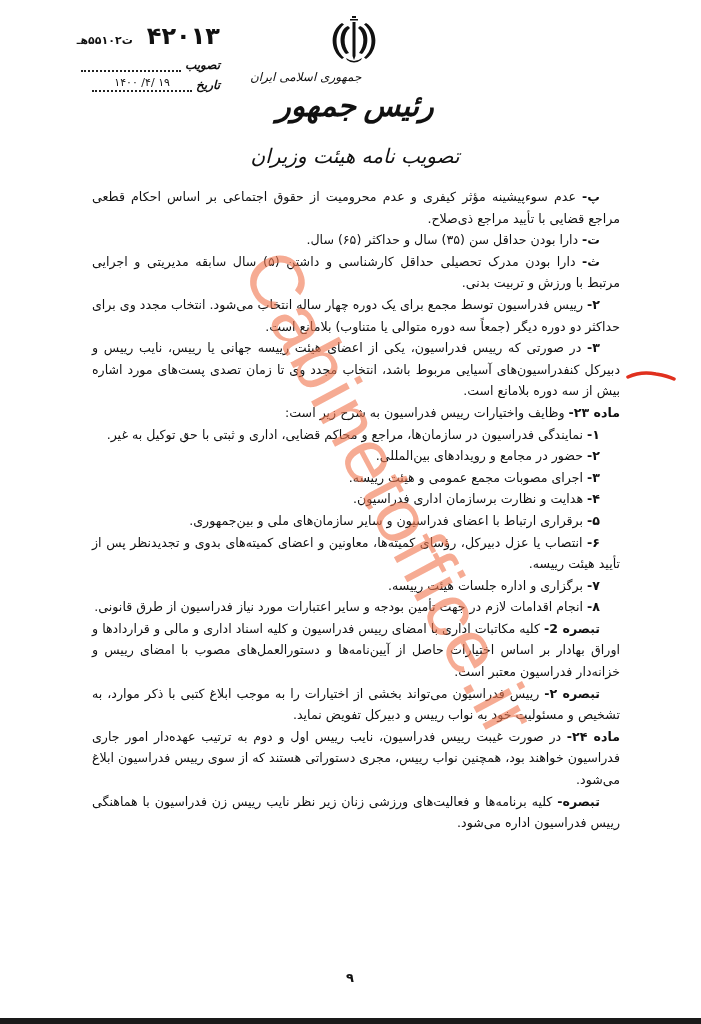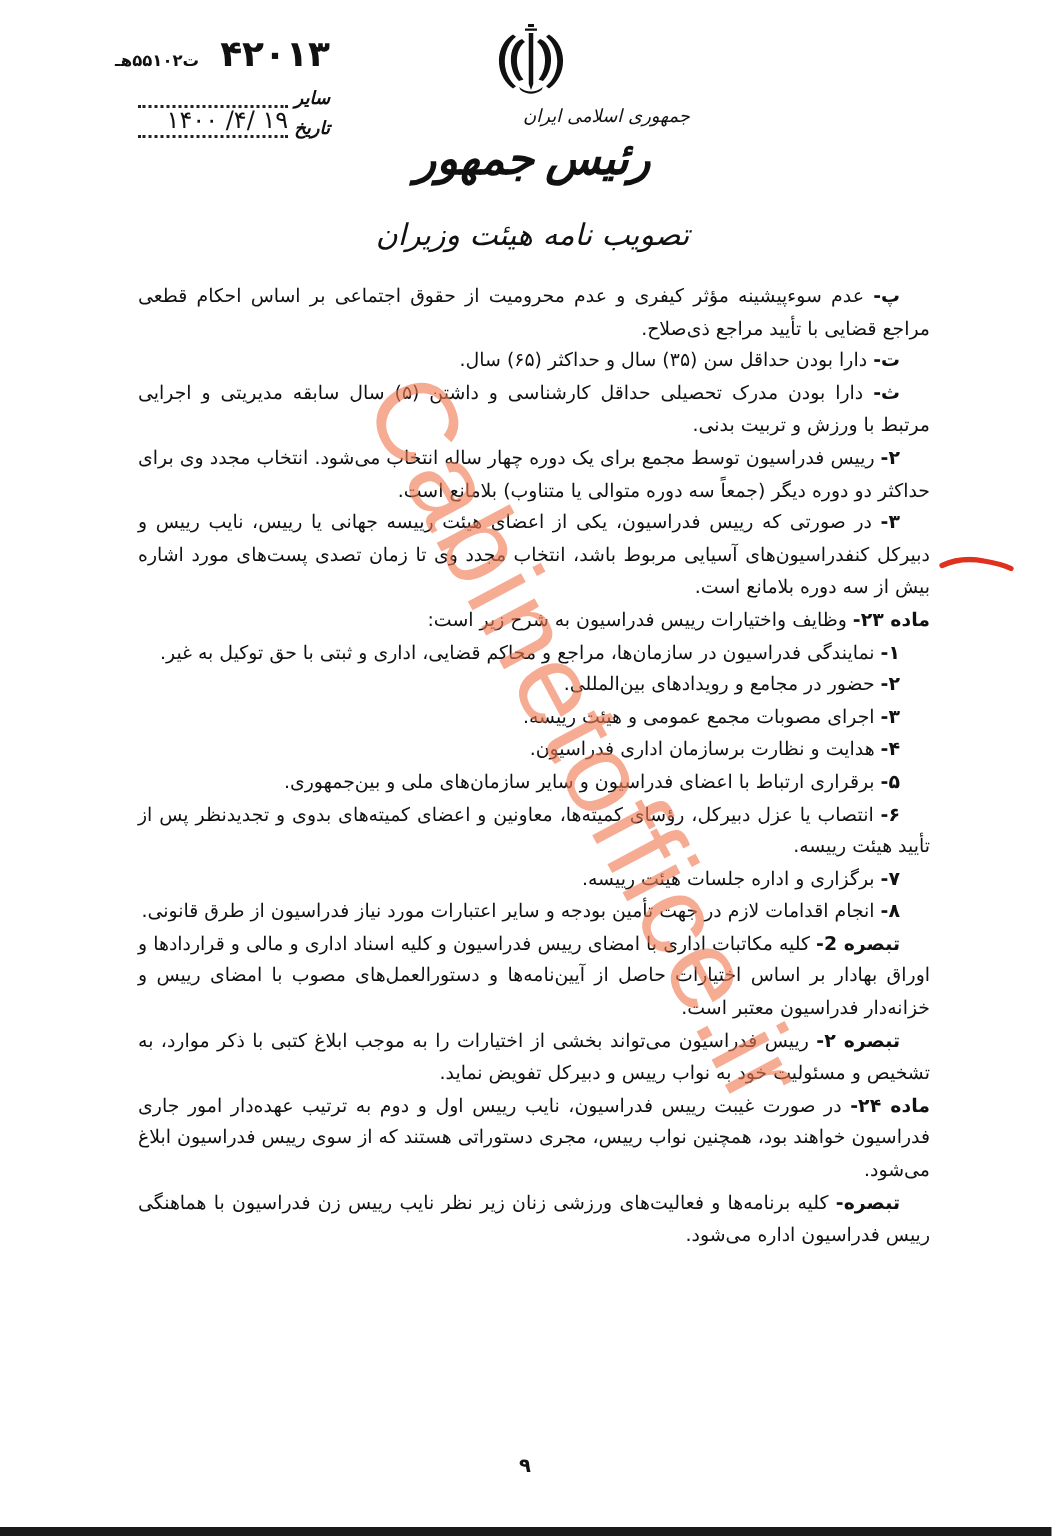--- a/index.html
+++ b/index.html
@@ -11,24 +11,24 @@
   .page { position: absolute; left: 0; top: 0; width: 701px; height: 1018px; background: #fff; }
   .bottom-strip { position: absolute; left: 0; top: 1018px; width: 701px; height: 6px; background: #1a1a1a; }
 
   
   .ref-block { position: absolute; left: 20px; top: 22px; width: 200px; direction: rtl; }
   .ref-row { display: flex; align-items: baseline; justify-content: flex-start; gap: 14px; height: 30px; }
   .ref-number { font-size: 24px; font-weight: bold; letter-spacing: 5px; font-family: "DejaVu Sans", sans-serif; text-align: right; }
   .ref-code { font-size: 11px; font-weight: bold; }
   .meta-row { display: flex; align-items: flex-end; gap: 4px; height: 20px; font-size: 11px; }
   .meta-label { font-weight: bold; font-style: italic; font-size: 12px; }
-  .meta-value { border-bottom: 2px dotted #222; min-width: 100px; text-align: right; font-size: 16px; padding-bottom: 1px; direction: ltr; }
+  .meta-value { border-bottom: 2px dotted #222; min-width: 100px; text-align: center; font-size: 11px; padding-bottom: 1px; direction: ltr; }
 
   .emblem { position: absolute; left: 330px; top: 14px; width: 48px; height: 52px; }
-  .hdr-republic { position: absolute; left: 250px; top: 70px; width: 210px; text-align: right; font-size: 12px; font-style: italic; }
+  .hdr-republic { position: absolute; left: 250px; top: 70px; width: 210px; text-align: left; font-size: 12px; font-style: italic; }
   .hdr-president { position: absolute; left: 250px; top: 88px; width: 210px; text-align: center; font-size: 30px; font-weight: bold; font-family: Liberation Serif, serif; font-style: italic; }
   .hdr-approval { position: absolute; left: 230px; top: 144px; width: 250px; text-align: center; font-size: 20px; font-weight: normal; font-style: italic; font-family: "DejaVu Serif", serif; }
 
   
   .body-text {
     position: absolute; left: 92px; top: 186px; width: 528px;
     direction: rtl; text-align: justify; font-size: 12.6px; line-height: 21.6px;
     font-family: "DejaVu Sans", sans-serif;
   }
   .para { margin: 0; text-indent: 20px; text-align-last: right; }
@@ -49,21 +49,21 @@
 <body>
 
 <div class="page">
 
   <div class="ref-block">
     <div class="ref-row">
       <span class="ref-number">۴۲۰۱۳</span>
       <span class="ref-code">ت۵۵۱۰۲هـ</span>
     </div>
     <div class="meta-row">
-      <span class="meta-label">سایر</span>
+      <span class="meta-label">تصویب</span>
       <span class="meta-value"></span>
     </div>
     <div class="meta-row">
       <span class="meta-label">تاریخ</span>
       <span class="meta-value">۱۴۰۰ /۴/ ۱۹</span>
     </div>
   </div>
 
   <svg class="emblem" viewBox="0 0 48 52">
     <g fill="#111">

